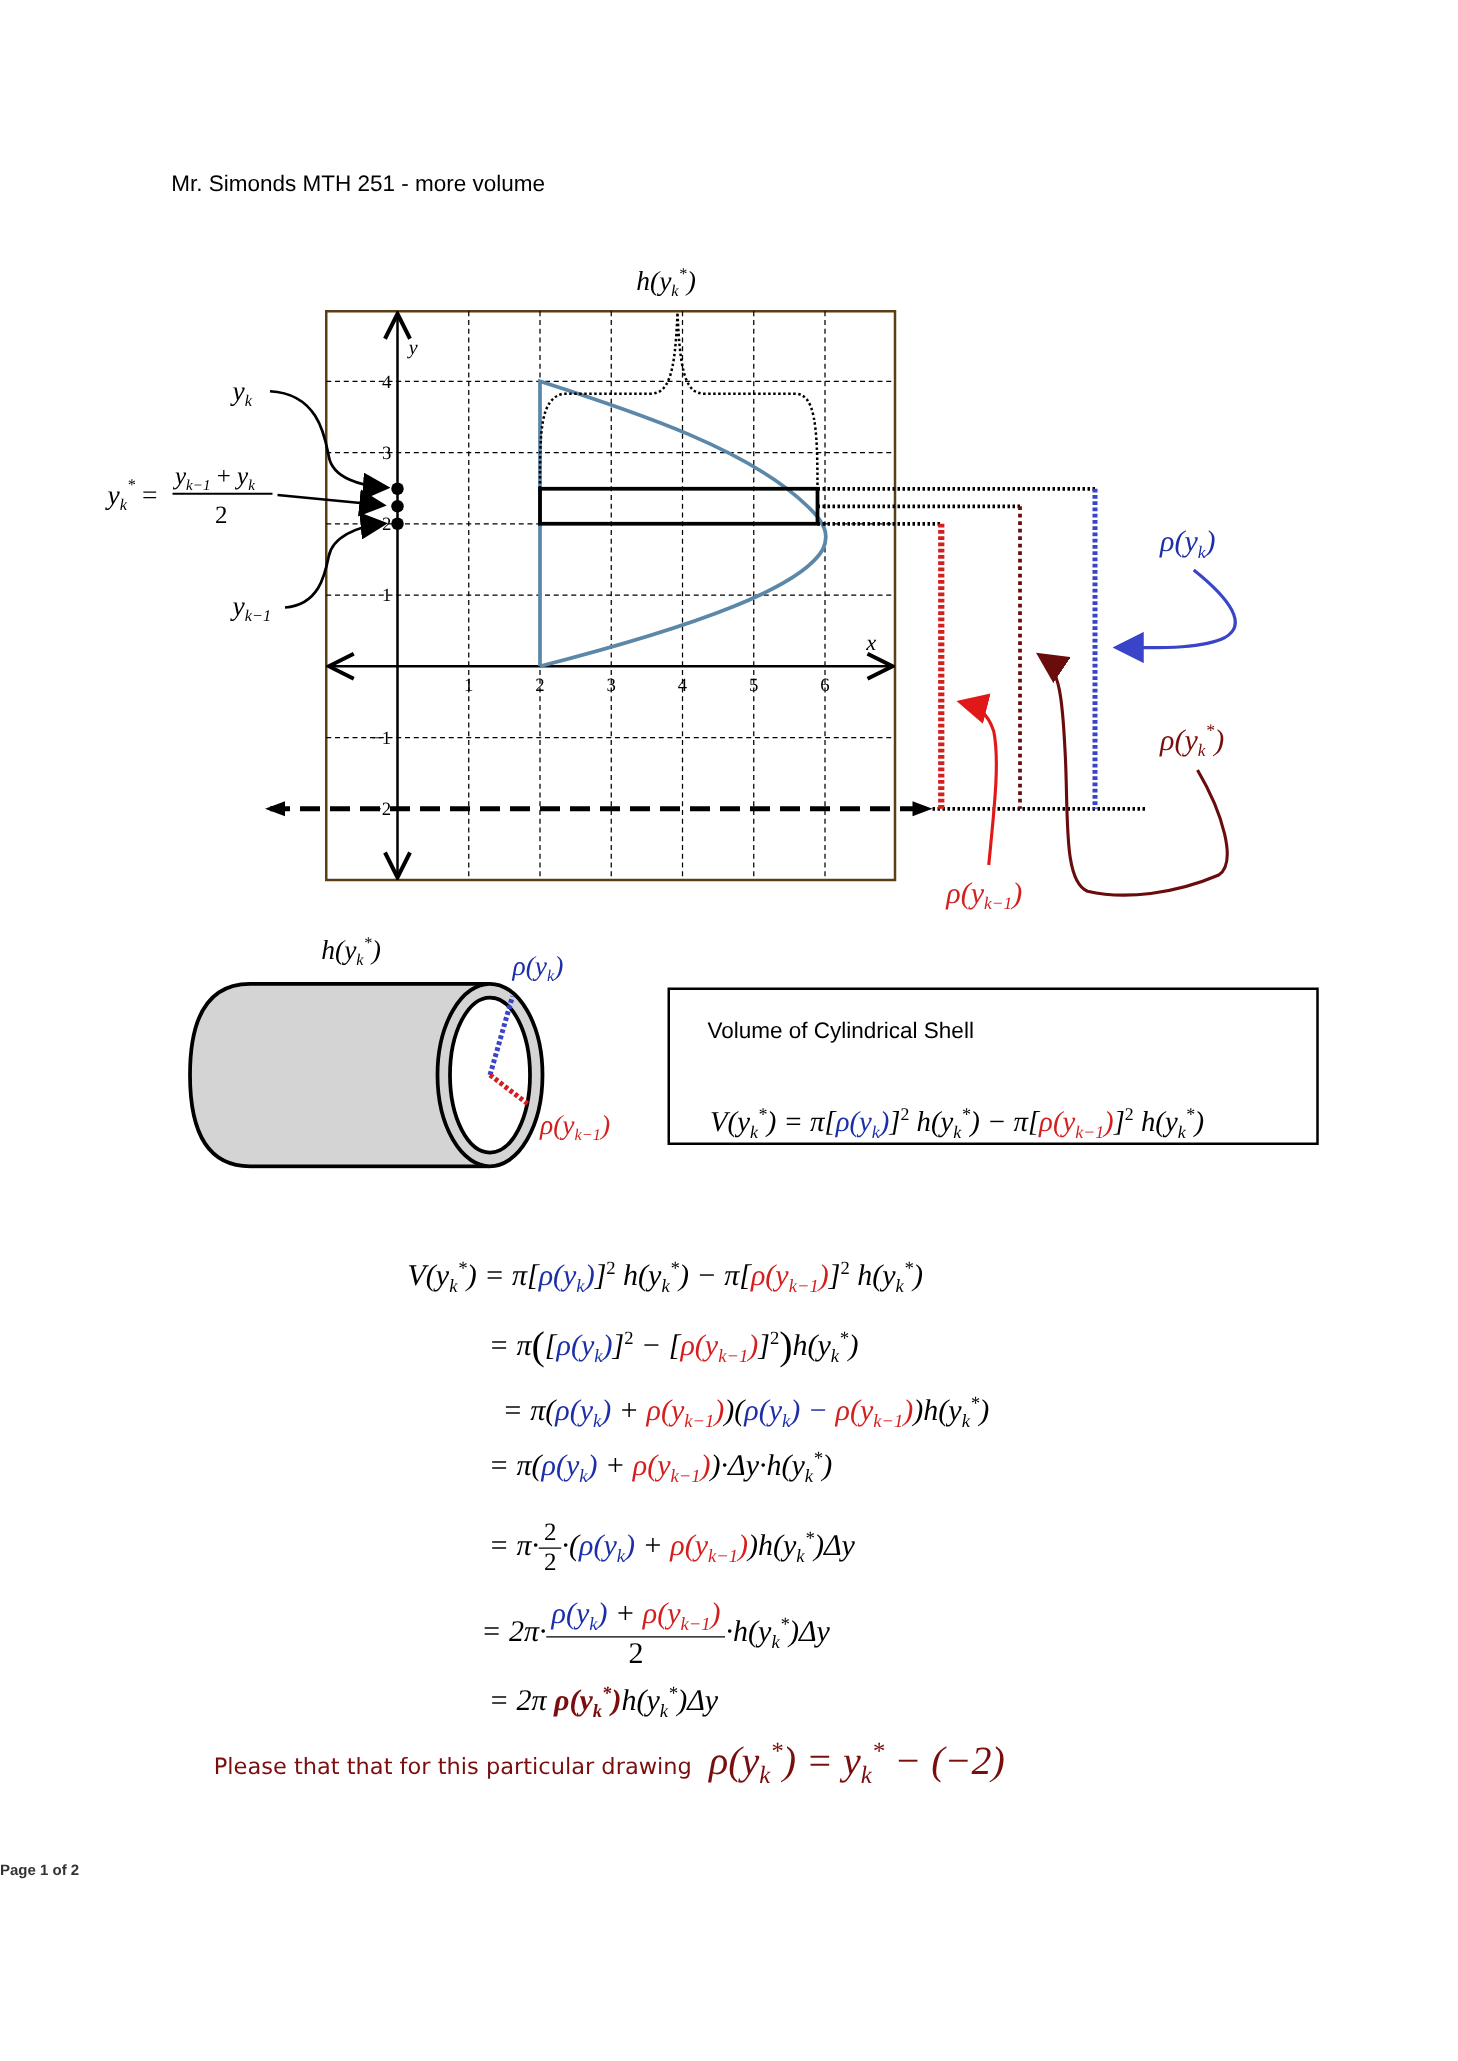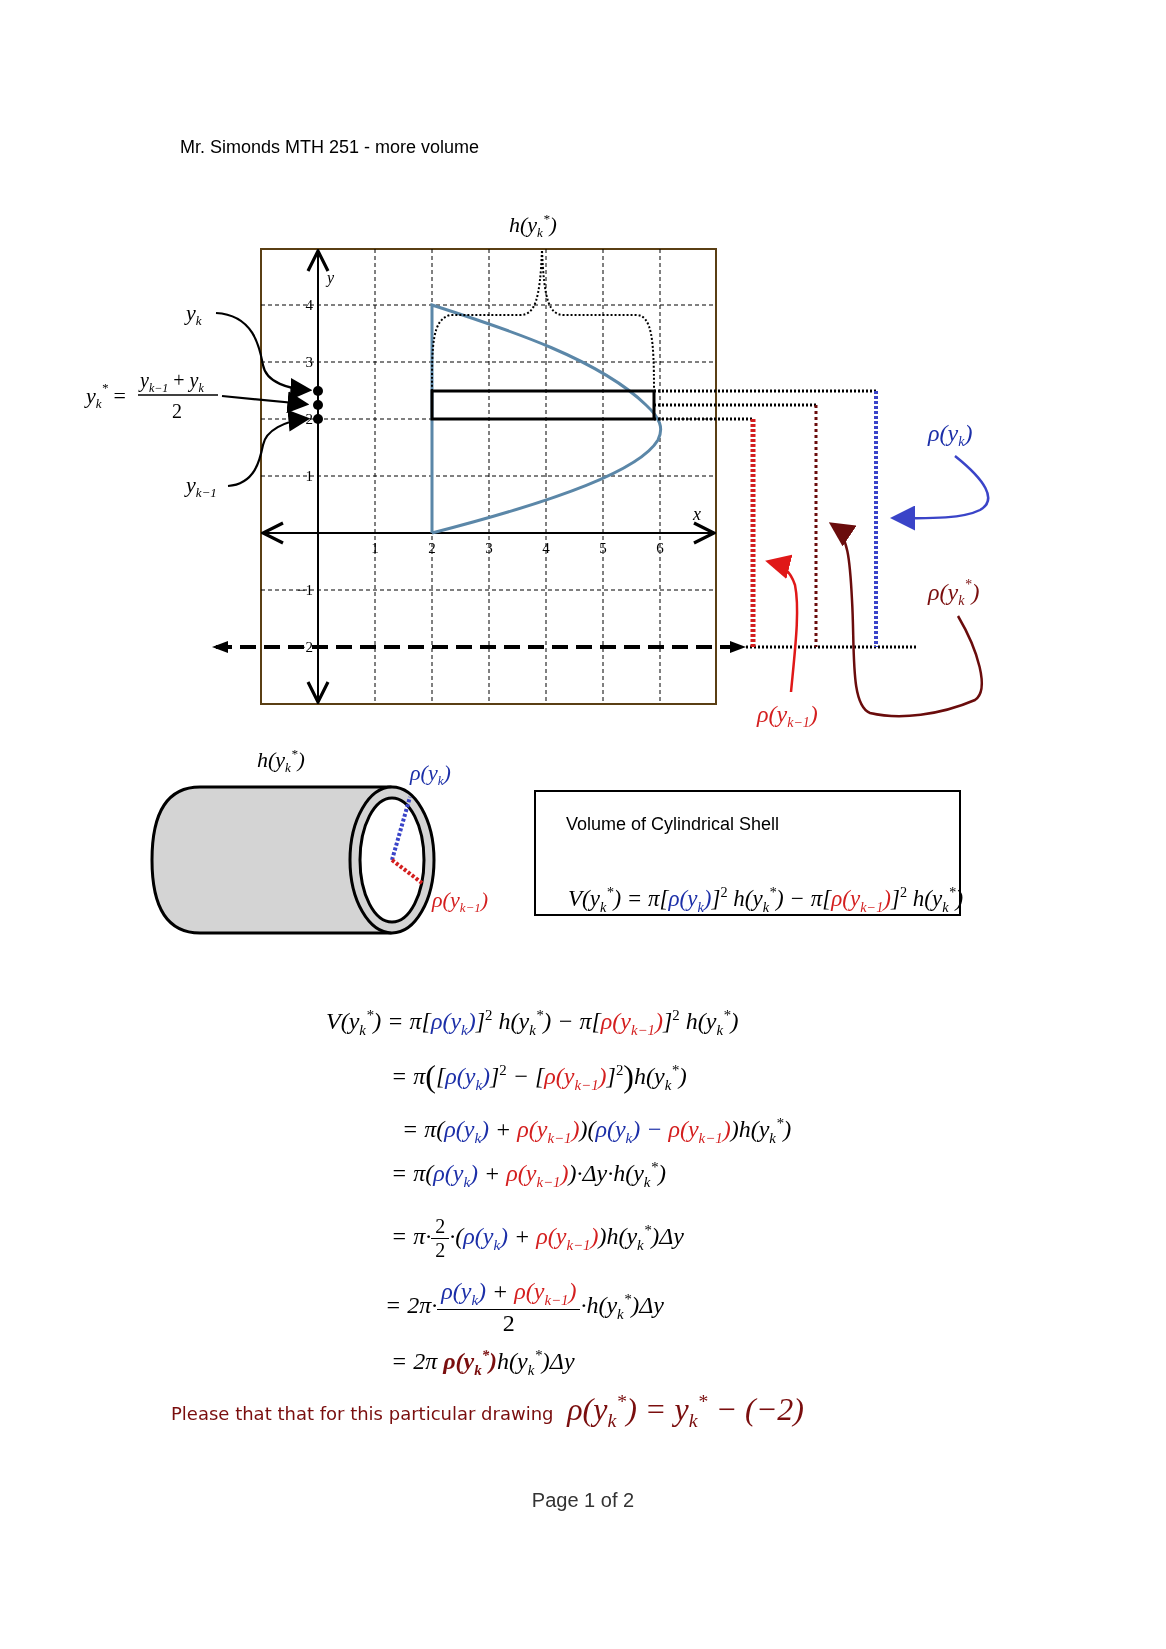--- a/index.html
+++ b/index.html
@@ -1,28 +1,28 @@
 <!DOCTYPE html>
 <html><head>
 <meta charset="utf-8">
 <style>
   html, body { margin:0; padding:0; background:#ffffff; }
   body { width:1166px; height:1649px; position:relative; overflow:hidden; font-family:"Liberation Sans", sans-serif; }
   .abs { position:absolute; }
-  .title { left:137px; top:137px; font-size:18px; color:#000;margin-left:43px; }
-  .footer { left:0; width:1166px; top:1489px; text-align:center; font-size:20px; color:#333; }
+  .title { left:137px; top:137px; font-size:18px; color:#000; }
+  .footer { left:0; width:1166px; top:1489px; font-size:12px; color:#333;font-weight:bold; }
   .note { left:171px; top:1390px; font-size:18px; color:#7a0e0e; font-family:"DejaVu Sans", sans-serif; white-space:nowrap; }
   .m { font-family:"Liberation Serif", serif; font-style:italic;margin-top:20px; }
   .mr { font-family:"Liberation Serif", serif; font-style:normal; }
   .blue { color:#1c2fa8; }
   .red { color:#d41f1f; }
   .dred { color:#7a0e0e;font-weight:bold; }
   .blk { color:#000; }
   sub, sup { font-size:62%; }
-  .box { left:534px; top:790px; width:427px; height:126px; border:2px solid #000; box-sizing:border-box; }
+  .box { left:534px; top:790px; width:521px; height:126px; border:2px solid #000; box-sizing:border-box; }
   .box-title { position:absolute; left:30px; top:22px; font-size:18px; font-family:"Liberation Sans", sans-serif; }
   .box-eq { position:absolute; left:32px; top:72px; font-size:23px; white-space:nowrap; }
   .eqblock { left:0; top:0; }
   .eqline { position:absolute; font-size:24px; white-space:nowrap; font-family:"Liberation Serif", serif; }
   .big { font-size:32px; vertical-align:-3px; font-style:normal; }
   .frac { display:inline-block; vertical-align:middle; text-align:center; }
   .frac .num { display:block; border-bottom:1.5px solid #000; padding:0 4px; }
   .frac .den { display:block; }
   svg text { font-family:"Liberation Serif", serif; }
 </style>

